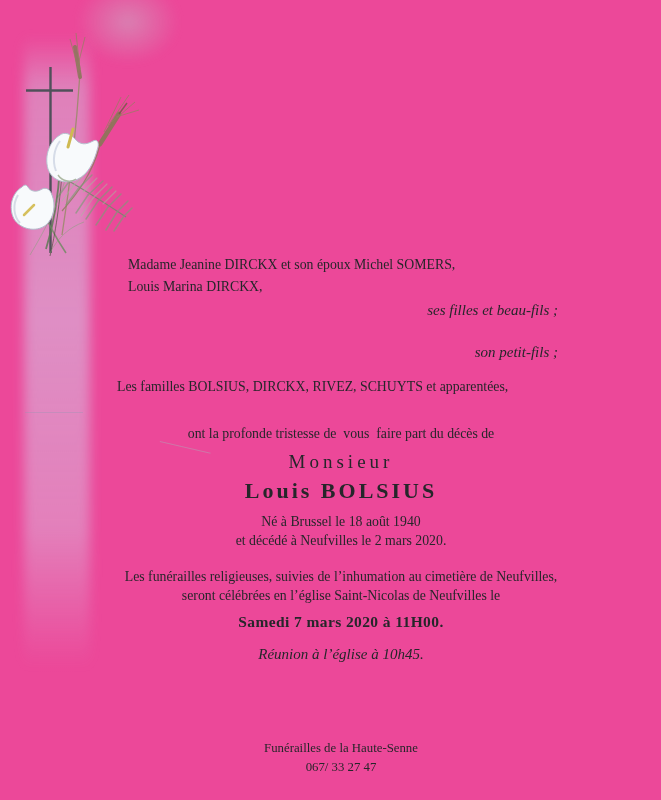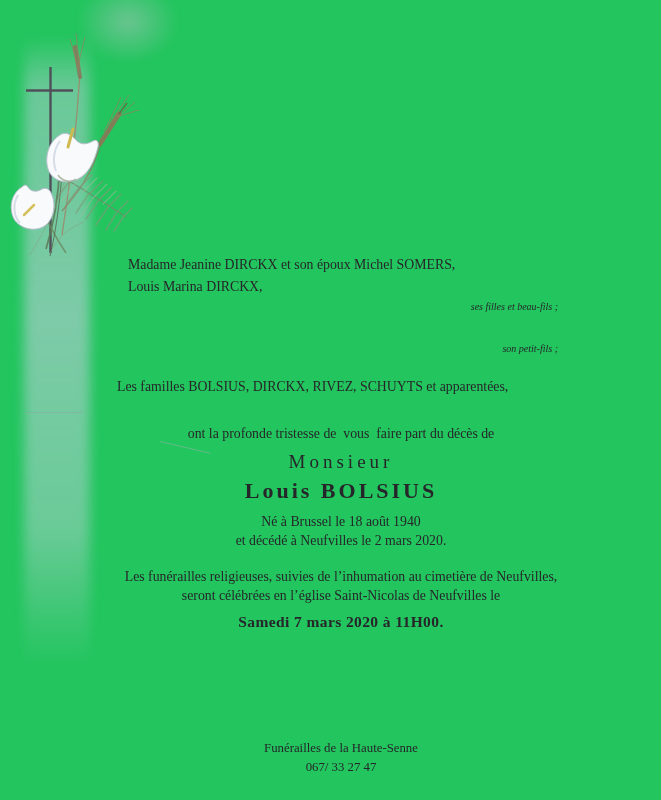--- a/index.html
+++ b/index.html
@@ -1,20 +1,20 @@
 <!DOCTYPE html>
 <html lang="fr"><head>
 <meta charset="utf-8">
 <style>
   html,body { margin:0; padding:0; background:#e9e9e9; }
   .page {
     position:relative;
     width:661px; height:800px;
     margin:0 auto;
-    background:#22c55e;
+    background:#ec4899;
     overflow:hidden;
     font-family:"Liberation Serif","DejaVu Serif",serif;
     color:#26262a;
   }
   
   .band {
     position:absolute; left:24px; top:36px; width:66px; height:632px;
     background:linear-gradient(180deg,
       rgba(206,206,232,0) 0%,
       rgba(206,206,232,0.42) 8%,
@@ -39,21 +39,21 @@
   }
   .artwork { position:absolute; left:0; top:25px; width:170px; height:235px; }
 
   .t { position:absolute; white-space:pre-wrap; line-height:1.2; }
   .left-col  { left:128px; }
   .families-col { left:117px;text-align:center; }
   .centered  { left:21px; width:640px; text-align:center; }
   .right-al  { right:103px; text-align:right; }
 
   .body   { font-size:13.8px; }
-  .it     { font-style:italic; font-size:10px; }
+  .it     { font-style:italic; font-size:15px; }
   .big-title { font-size:19px; letter-spacing:4px; }
   .big-name  { font-size:22px; letter-spacing:3px; font-weight:600; }
   .bold-date { font-size:15.5px; font-weight:700; letter-spacing:0.4px; }
   .footer-t  { font-size:12.8px; }
 </style>
 </head>
 <body>
 
 <div class="page">
 
@@ -132,17 +132,18 @@
 
   <div class="t centered body" style="top:426px">ont la profonde tristesse de  vous  faire part du décès de</div>
   <div class="t centered big-title" style="top:451px">Monsieur</div>
   <div class="t centered big-name" style="top:478px">Louis BOLSIUS</div>
   <div class="t centered body" style="top:514px">Né à Brussel le 18 août 1940</div>
   <div class="t centered body" style="top:533px">et décédé à Neufvilles le 2 mars 2020.</div>
 
   <div class="t centered body" style="top:569px">Les funérailles religieuses, suivies de l’inhumation au cimetière de Neufvilles,</div>
   <div class="t centered body" style="top:588px">seront célébrées en l’église Saint-Nicolas de Neufvilles le</div>
   <div class="t centered bold-date" style="top:613px">Samedi 7 mars 2020 à 11H00.</div>
+  <div class="t centered it" style="top:645px">Réunion à l’église à 10h45.</div>
 
   <div class="t centered footer-t" style="top:741px">Funérailles de la Haute-Senne</div>
   <div class="t centered footer-t" style="top:760px">067/ 33 27 47</div>
 
 </div>
 
 </body></html>

